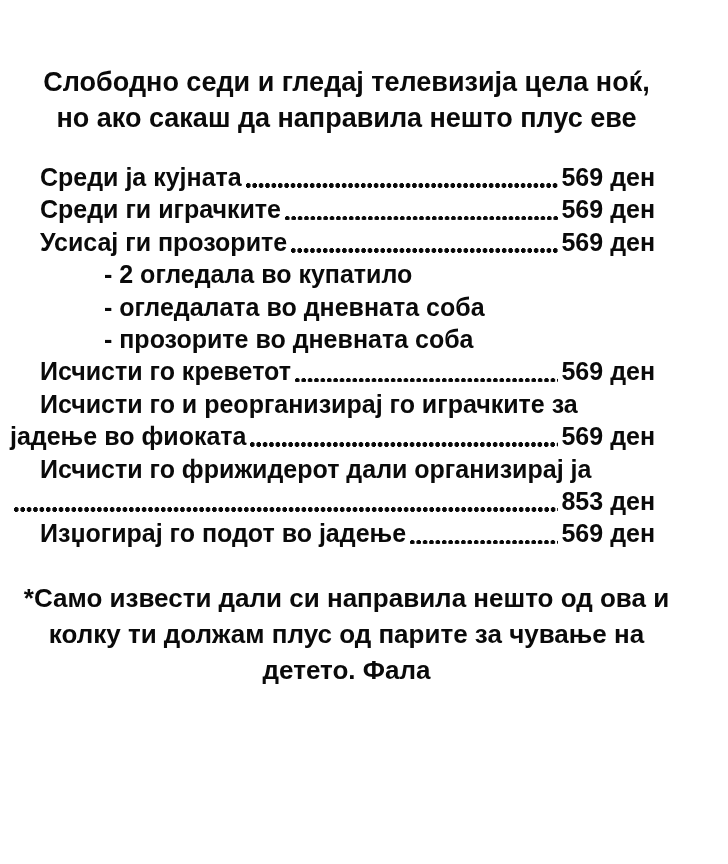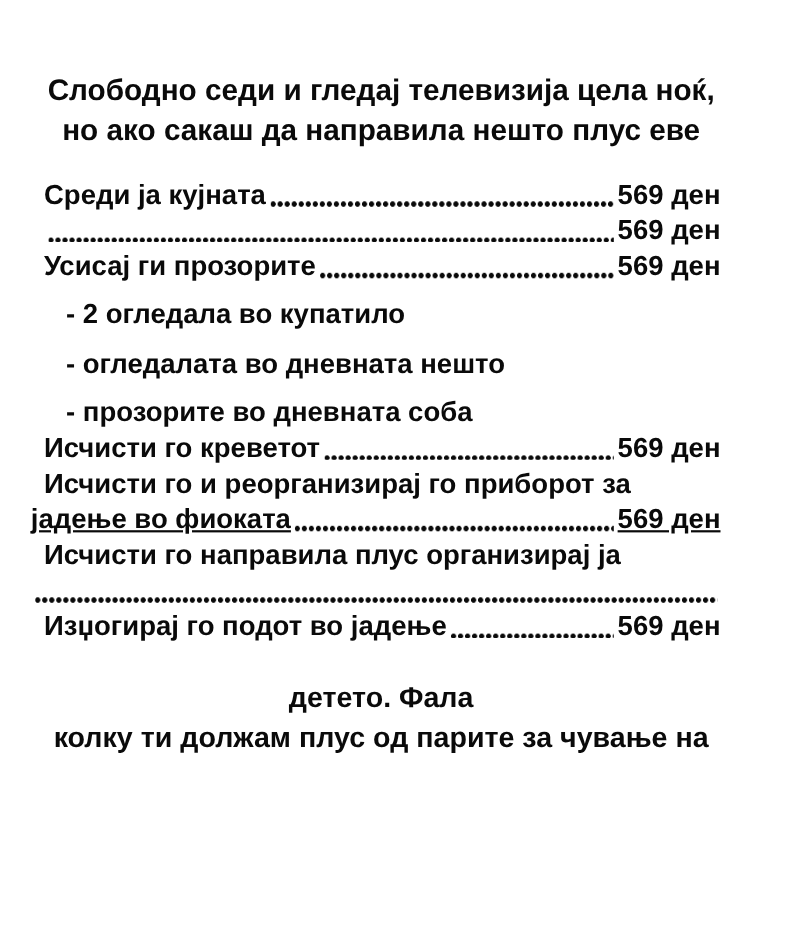--- a/index.html
+++ b/index.html
@@ -34,22 +34,22 @@
     font-size: 25px;
   }
   .row {
     display: flex;
     line-height: 32.4px;
     height: 32.4px;
     padding-right: 38px;
     box-sizing: border-box;
   }
   .row.item { padding-left: 40px; }
-  .row.sub  { padding-left: 60px; margin-top: 12px; }
-  .row.cont { padding-left: 28px; text-decoration: underline; }
+  .row.sub  { padding-left: 104px; }
+  .row.cont { padding-left: 10px; }
   .label { white-space: nowrap; }
   .leader {
     flex: 1 1 auto;
     position: relative;
     min-width: 12px;
   }
   .leader::after {
     content: "";
     position: absolute;
     left: 4px;
@@ -80,73 +80,76 @@
 
   <div class="list">
 
     <div class="row item">
       <span class="label">Среди ја кујната</span>
       <span class="leader"></span>
       <span class="price">569 ден</span>
     </div>
 
     <div class="row item">
+      <span class="label">Среди ги играчките</span>
       <span class="leader"></span>
       <span class="price">569 ден</span>
     </div>
 
     <div class="row item">
       <span class="label">Усисај ги прозорите</span>
       <span class="leader"></span>
       <span class="price">569 ден</span>
     </div>
 
     <div class="row sub">
       <span class="label">- 2 огледала во купатило</span>
     </div>
 
 
     <div class="row sub">
-      <span class="label">- огледалата во дневната нешто</span>
+      <span class="label">- огледалата во дневната соба</span>
     </div>
 
     <div class="row sub">
       <span class="label">- прозорите во дневната соба</span>
     </div>
 
     <div class="row item">
       <span class="label">Исчисти го креветот</span>
       <span class="leader"></span>
       <span class="price">569 ден</span>
     </div>
 
     <div class="row item">
-      <span class="label">Исчисти го и реорганизирај го приборот за</span>
+      <span class="label">Исчисти го и реорганизирај го играчките за</span>
     </div>
 
     <div class="row cont">
       <span class="label">јадење во фиоката</span>
       <span class="leader"></span>
       <span class="price">569 ден</span>
     </div>
 
     <div class="row item">
-      <span class="label">Исчисти го направила плус организирај ја</span>
+      <span class="label">Исчисти го фрижидерот дали организирај ја</span>
     </div>
 
     <div class="row cont">
       <span class="leader"></span>
+      <span class="price">853 ден</span>
     </div>
 
     <div class="row item">
       <span class="label">Изџогирај го подот во јадење</span>
       <span class="leader"></span>
       <span class="price">569 ден</span>
     </div>
 
   </div>
 
   <div class="footnote">
+    <div class="tline">*Само извести дали си направила нешто од ова и</div>
+    <div class="tline">колку ти должам плус од парите за чување на</div>
     <div class="tline">детето. Фала</div>
-    <div class="tline">колку ти должам плус од парите за чување на</div>
   </div>
 
 </div>
 
 </body></html>

